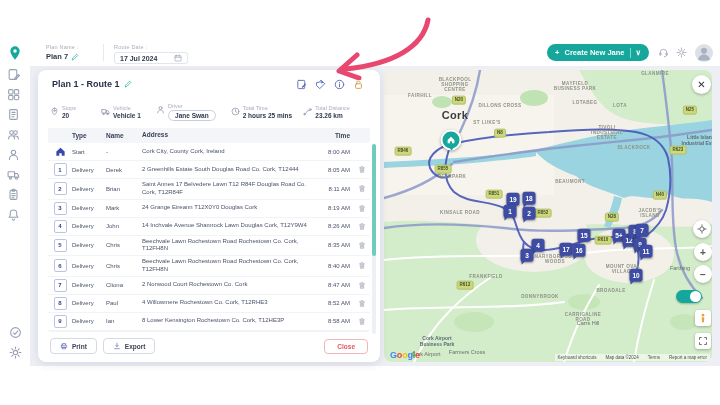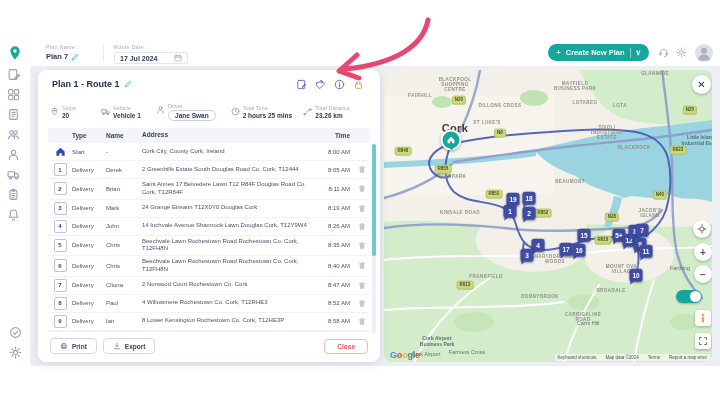--- a/index.html
+++ b/index.html
@@ -140,21 +140,21 @@
       <span class="cal-ic">
           <svg viewBox="0 0 12 12" fill="none" stroke="currentColor" stroke-width="1" stroke-linecap="round" stroke-linejoin="round">
             <rect x="1.5" y="2.5" width="9" height="8" rx="1"></rect>
             <path d="M1.5 5h9M4 1.5v2M8 1.5v2"></path>
           </svg>
         </span>
     </div>
   </div>
   <button class="create-btn">
     <span>+</span>
-    <span>Create New Plan</span>
+    <span>Create New Jane</span>
     <span class="cb-div"></span>
     <span class="tool-chev">∨</span>
   </button>
   <span class="tb-ic" style="right:51px">
       <svg viewBox="0 0 12 12" fill="none" stroke="currentColor" stroke-width="1" stroke-linecap="round" stroke-linejoin="round">
         <path d="M2.5 8V6a3.5 3.5 0 0 1 7 0v2"></path>
         <rect x="1.7" y="6.5" width="1.8" height="2.6" rx=".8"></rect>
         <rect x="8.5" y="6.5" width="1.8" height="2.6" rx=".8"></rect>
         <path d="M9.4 9.1c0 1-1.2 1.5-2.4 1.5"></path>
       </svg>
@@ -586,21 +586,21 @@
     <g stroke="#4656b8" stroke-width="2" fill="none" stroke-linecap="round" opacity=".9">
       <path d="M67,74 C60,92 58,110 70,122 C84,134 104,130 120,138 C134,145 130,160 140,172 C150,184 168,180 184,176"></path>
       <path d="M67,74 C95,68 130,64 165,62 C200,59 230,58 252,62 C268,65 280,74 284,88 C288,106 286,126 282,140 C278,152 270,160 262,166"></path>
       <path d="M184,176 C200,170 215,167 228,167 C242,167 252,172 254,182 C256,192 253,199 252,204"></path>
       <path d="M67,74 C52,78 42,88 46,98 C50,106 58,110 66,106"></path>
       <path d="M140,172 C138,180 140,186 146,188"></path>
     </g>
   </svg>
 
   <div id="map-labels">
-      <span class="m-label k-city" style="left: 71px; top: 58px; width: 40px;">Cork</span>
+      <span class="m-label k-city" style="left: 71px; top: 45px; width: 40px;">Cork</span>
       <span class="m-label k-area" style="left: 71px; top: 14px; width: 46px;">BLACKPOOL SHOPPING CENTRE</span>
       <span class="m-label k-area" style="left: 36px; top: 25px; width: 40px;">FAIRHILL</span>
       <span class="m-label k-area" style="left: 116px; top: 35px; width: 60px;">DILLONS CROSS</span>
       <span class="m-label k-area" style="left: 103px; top: 52px; width: 50px;">ST LUKE'S</span>
       <span class="m-label k-area" style="left: 191px; top: 16px; width: 50px;">MAYFIELD BUSINESS PARK</span>
       <span class="m-label k-area" style="left: 201px; top: 32px; width: 40px;">LOTABEG</span>
       <span class="m-label k-area" style="left: 236px; top: 35px; width: 30px;">LOTA</span>
       <span class="m-label k-area" style="left: 271px; top: 3px; width: 45px;">GLANMIRE</span>
       <span class="m-label k-area" style="left: 223px; top: 62px; width: 46px;">TIVOLI INDUSTRIAL ESTATE</span>
       <span class="m-label k-area" style="left: 250px; top: 77px; width: 50px;">BLACKROCK</span>

